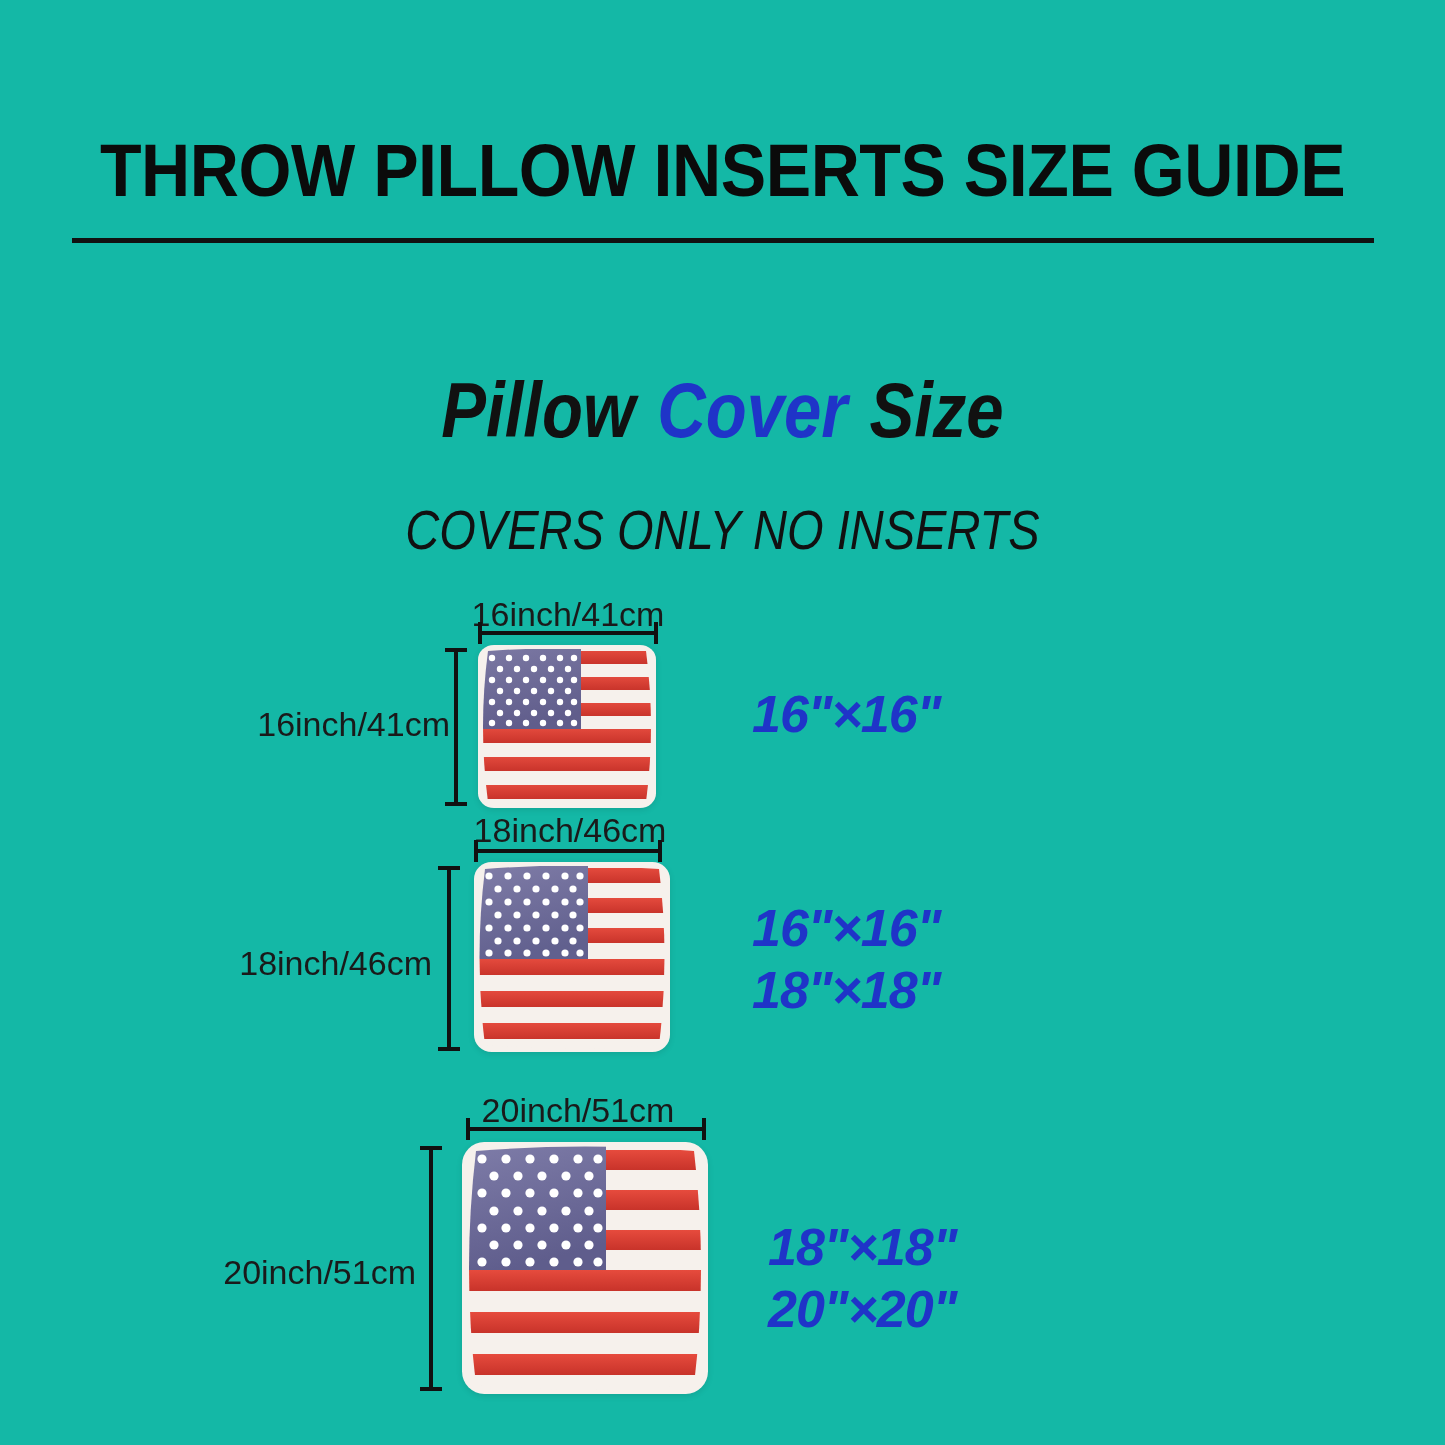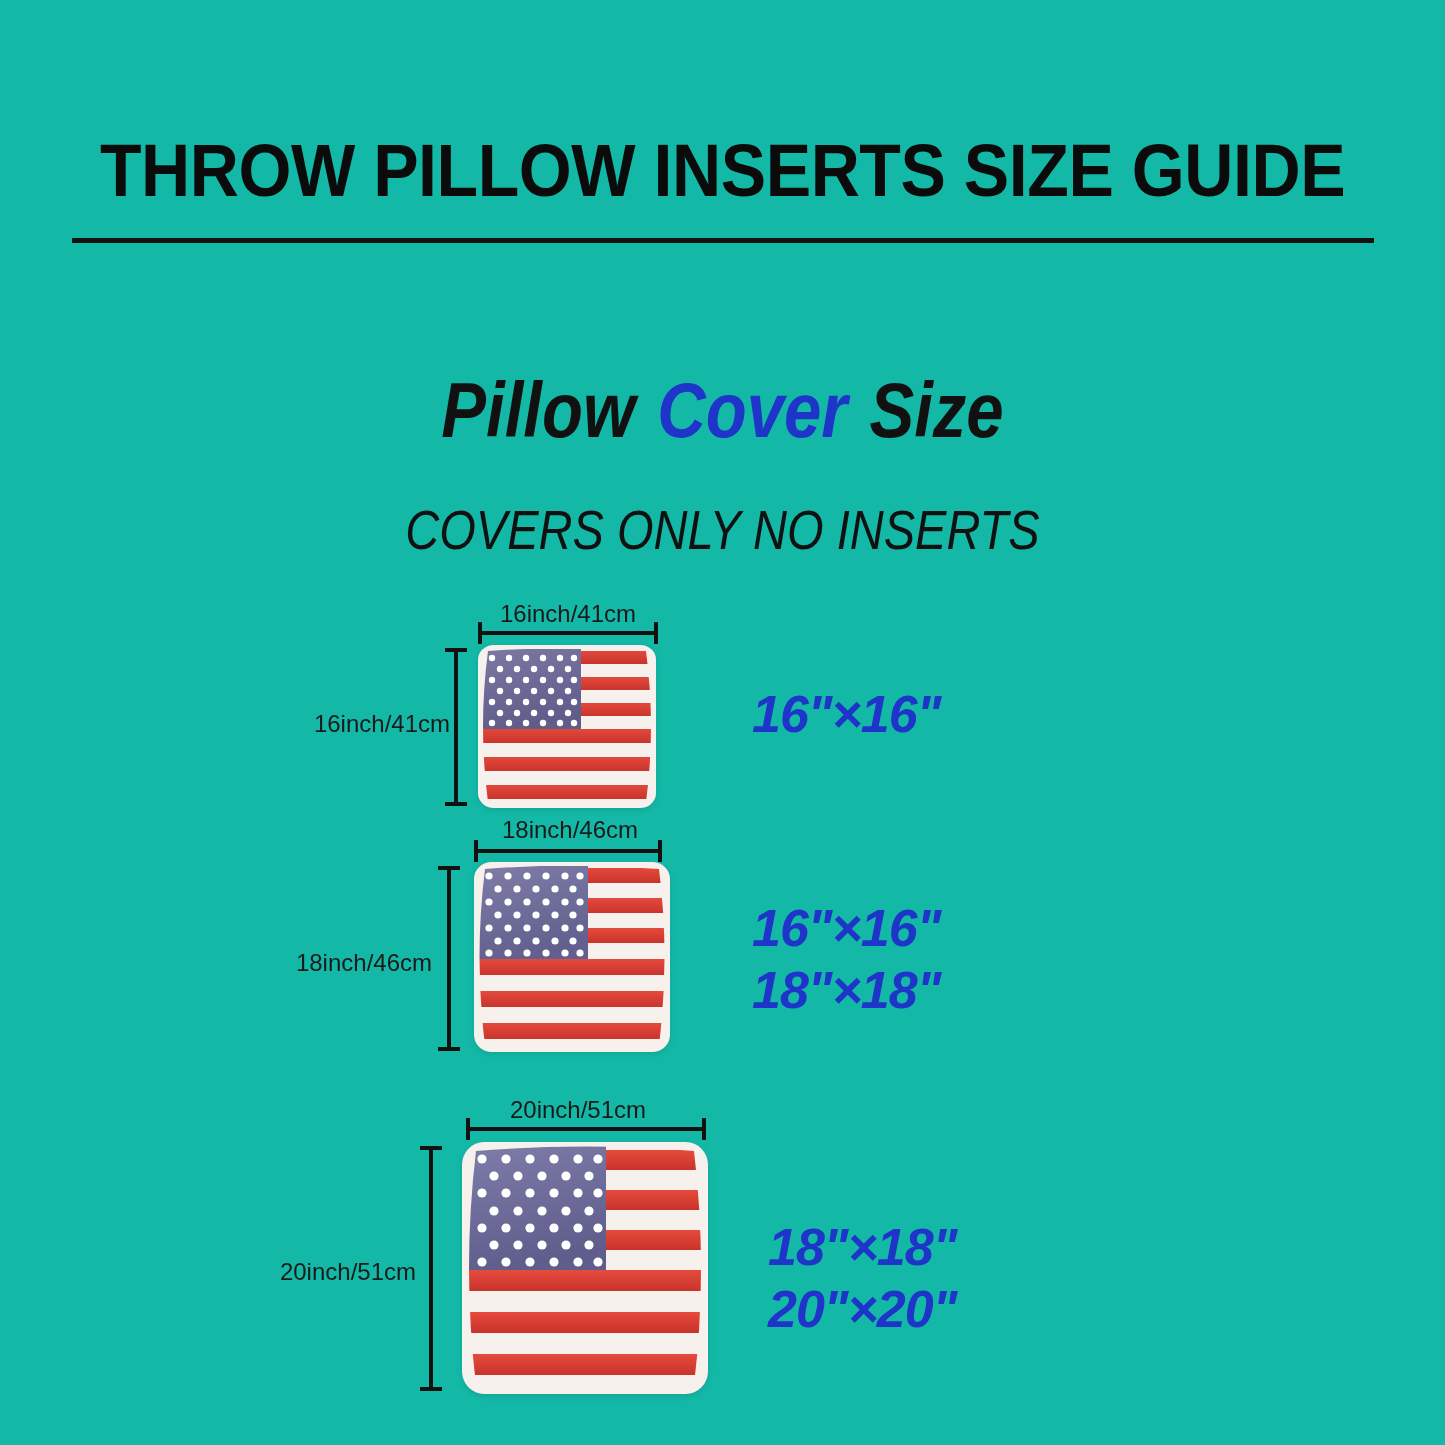--- a/index.html
+++ b/index.html
@@ -82,21 +82,21 @@
     transform-origin: center center;
   }
 
   
   .pillow-row { position: absolute; }
 
   
   .dim-label {
     position: absolute;
     font-family: "Liberation Sans", "DejaVu Sans", sans-serif;
-    font-size: 24px;
+    font-size: 34px;
     line-height: 36px;
     color: #1a1a1a;
     white-space: nowrap;
   }
   .dim-top  { text-align: center; }
   .dim-left { text-align: right; }
 
   
   .dim-bar-h {
     position: absolute;

